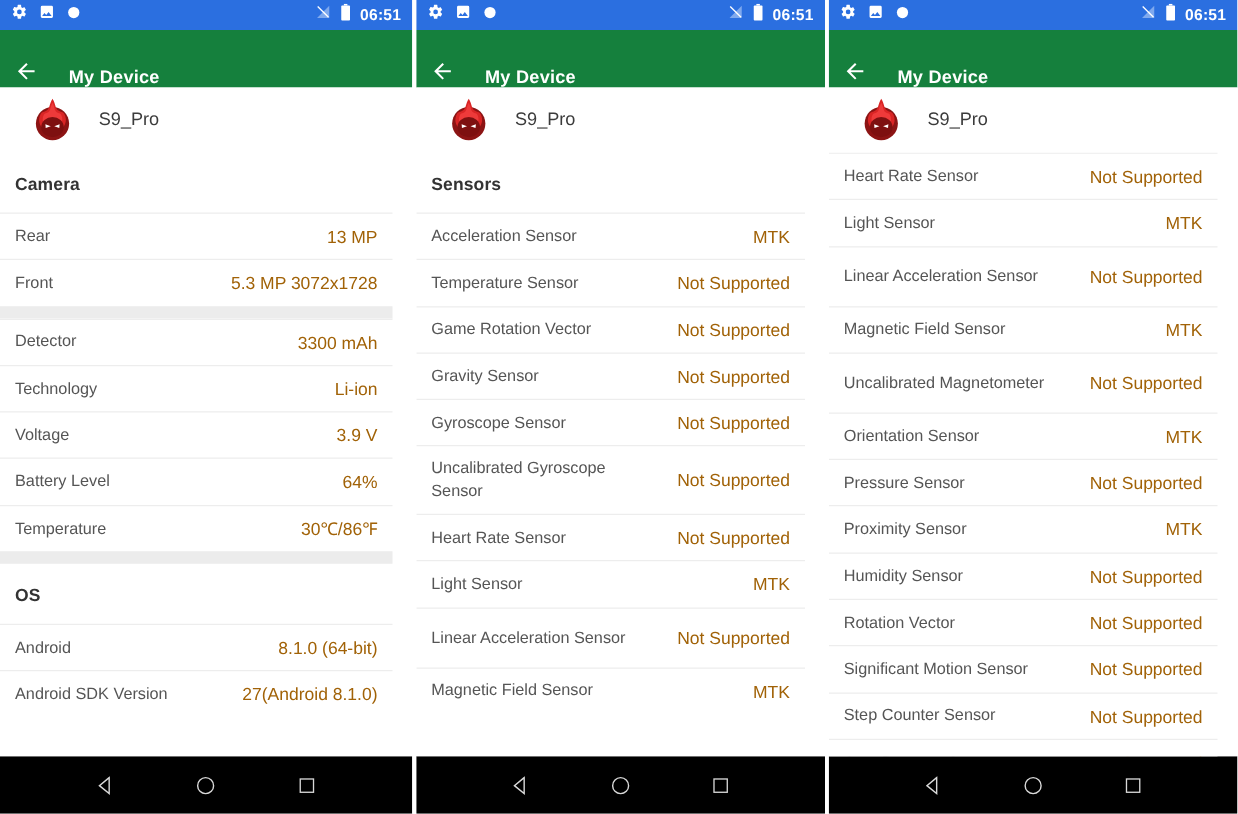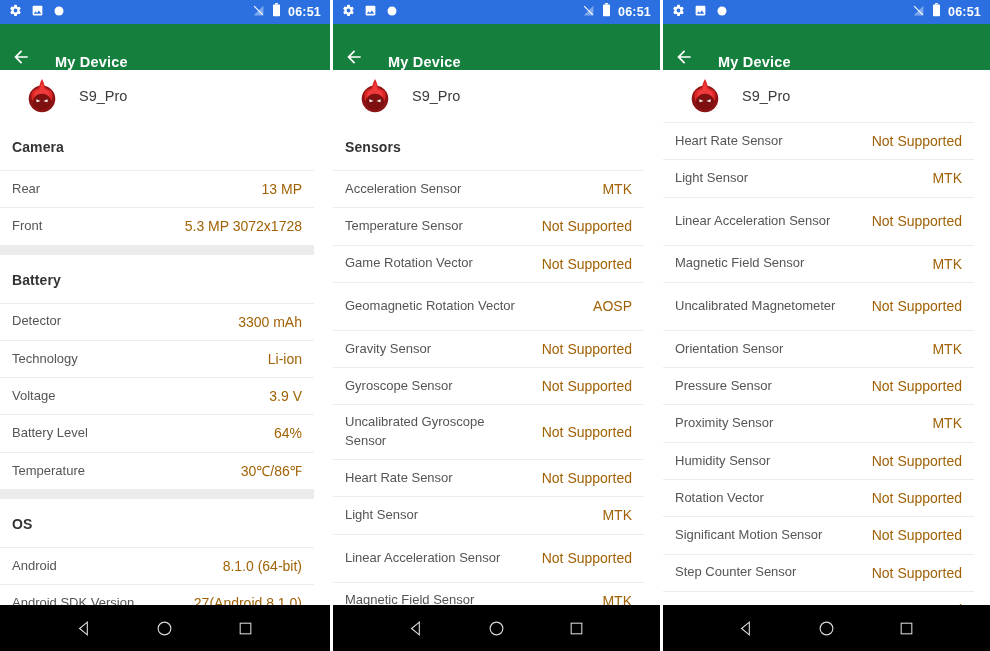--- a/index.html
+++ b/index.html
@@ -225,21 +225,20 @@
           <div class="sect-title">Camera</div>
           <div class="row">
             <div class="row-label">Rear</div>
             <div class="row-value">13 MP</div>
           </div>
           <div class="row">
             <div class="row-label">Front</div>
             <div class="row-value">5.3 MP 3072x1728</div>
           </div>
           <div class="sect-band"></div>
-          <div class="sect-title">Battery</div>
           <div class="row">
             <div class="row-label">Detector</div>
             <div class="row-value">3300 mAh</div>
           </div>
           <div class="row">
             <div class="row-label">Technology</div>
             <div class="row-value">Li-ion</div>
           </div>
           <div class="row">
             <div class="row-label">Voltage</div>
@@ -353,24 +352,20 @@
             <div class="row-value">MTK</div>
           </div>
           <div class="row">
             <div class="row-label">Temperature Sensor</div>
             <div class="row-value">Not Supported</div>
           </div>
           <div class="row">
             <div class="row-label">Game Rotation Vector</div>
             <div class="row-value">Not Supported</div>
           </div>
-          <div class="row tall">
-            <div class="row-label">Geomagnetic Rotation Vector</div>
-            <div class="row-value">AOSP</div>
-          </div>
           <div class="row">
             <div class="row-label">Gravity Sensor</div>
             <div class="row-value">Not Supported</div>
           </div>
           <div class="row">
             <div class="row-label">Gyroscope Sensor</div>
             <div class="row-value">Not Supported</div>
           </div>
           <div class="row tall">
             <div class="row-label">Uncalibrated Gyroscope Sensor</div>

